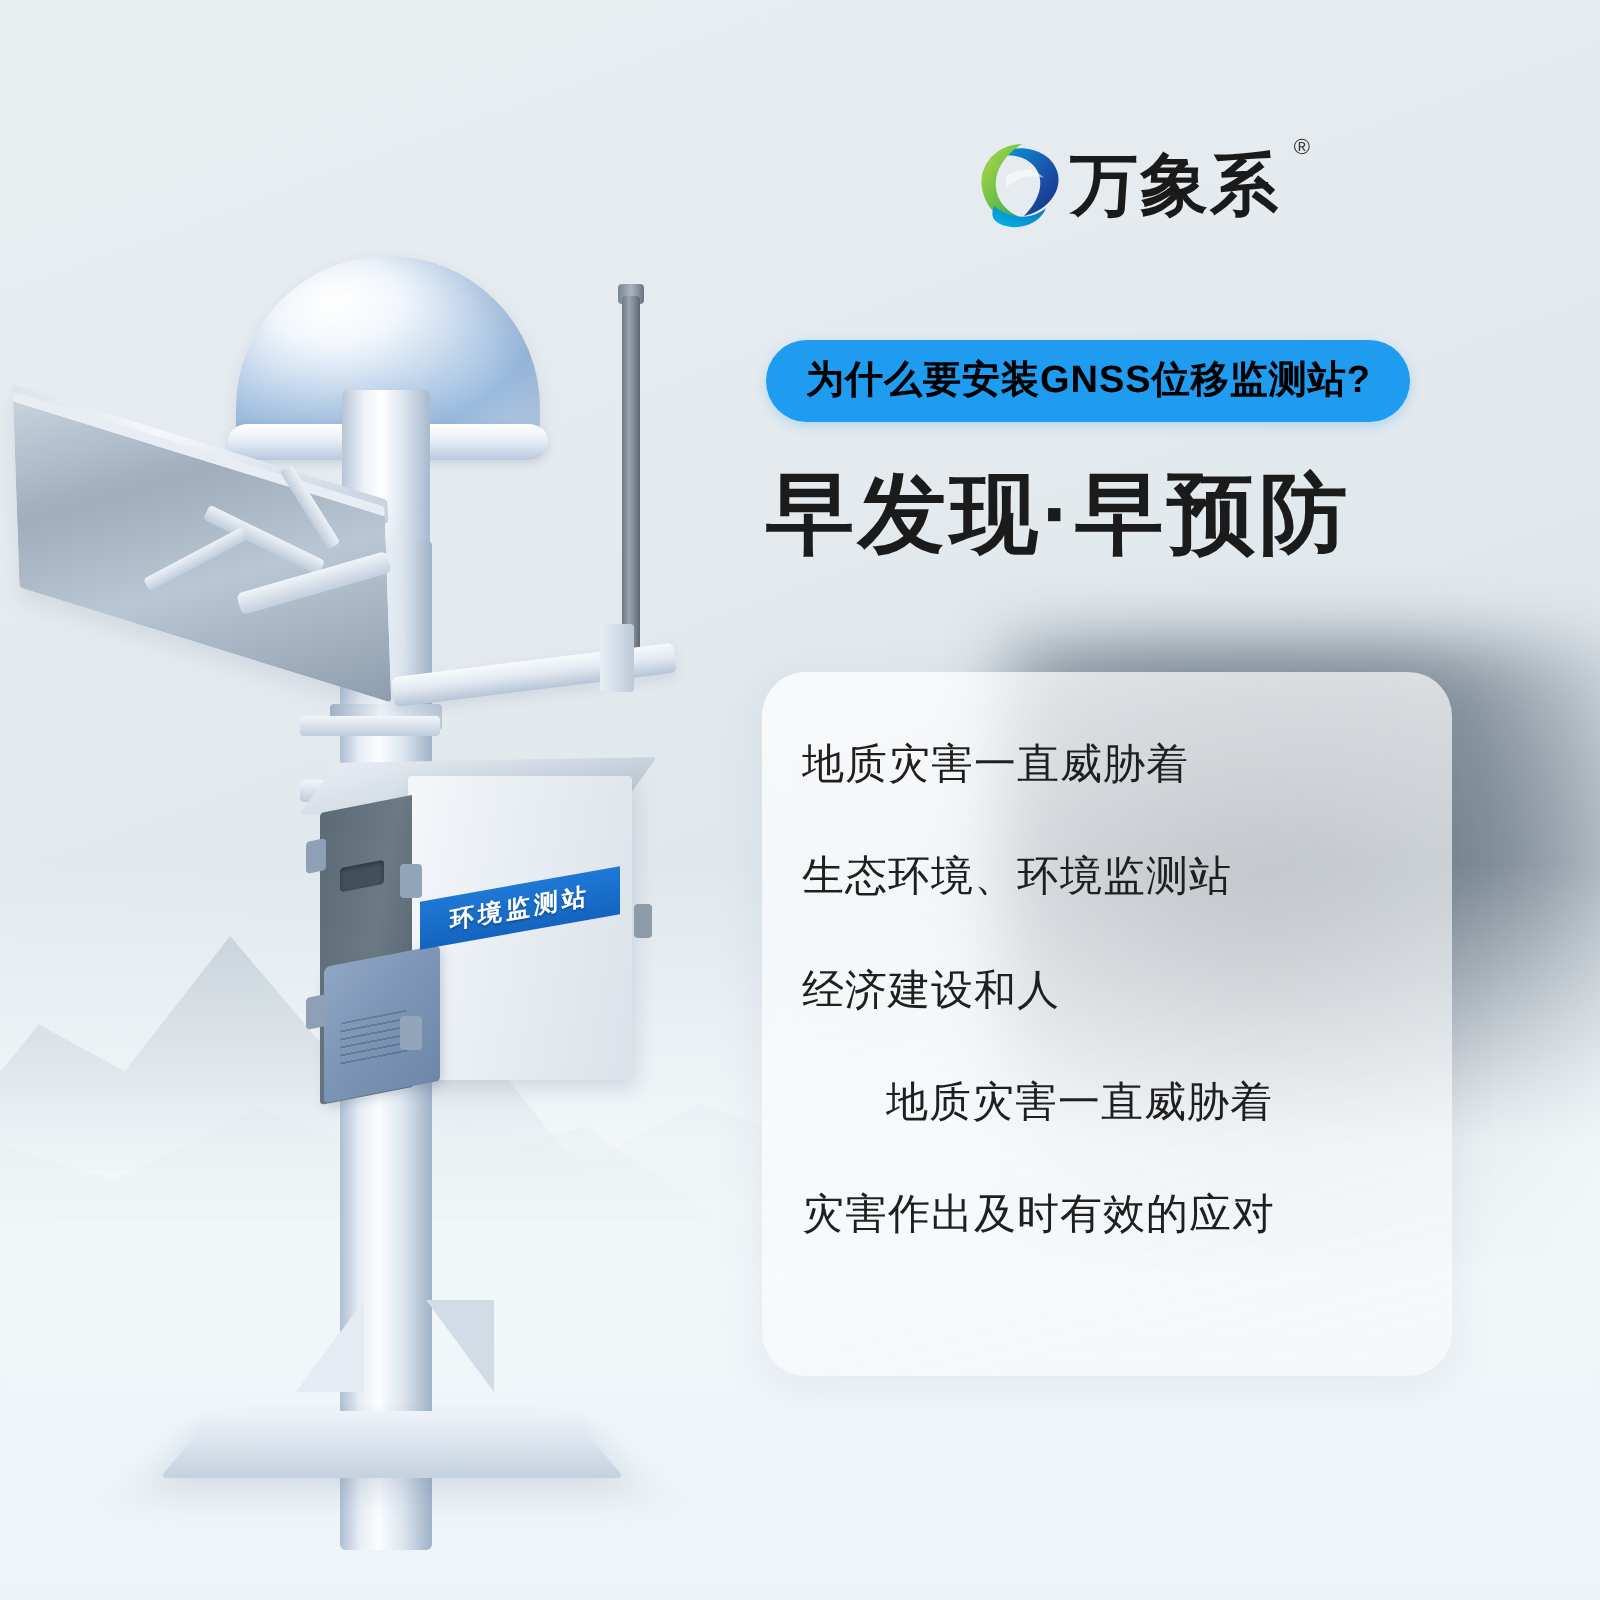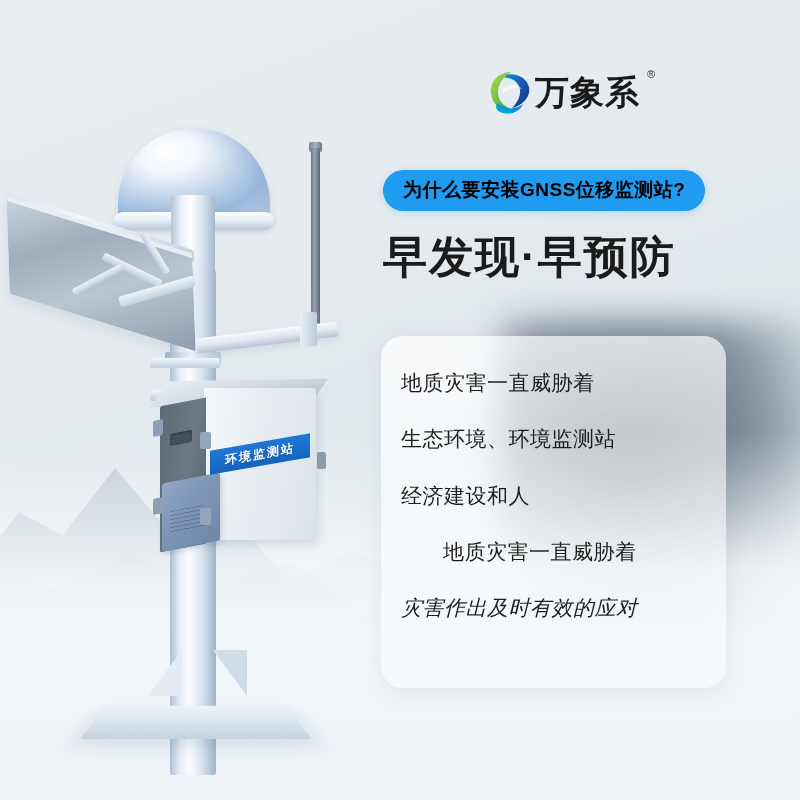--- a/index.html
+++ b/index.html
@@ -262,21 +262,21 @@
     backdrop-filter:blur(6px);
     padding:34px 20px 0 20px;
     box-sizing:border-box;
   }
   .card p{
     margin:0 0 30px 0;
     font-size:21px;line-height:1.25;color:#1f1f1f;font-weight:500;
     letter-spacing:.5px;white-space:nowrap;
   }
   .card p.indent{text-indent:2em;}
-  .card p:last-child{margin-bottom:15px;font-style:italic;}
+  .card p:last-child{margin-bottom:15px;}
 </style>
 </head>
 <body>
 
 <div id="poster">
 
   <div class="bg-layer">
     <div class="mtn mtn-right"></div>
     <div class="mtn mtn-right2"></div>
     <div class="mtn mtn-a"></div>

